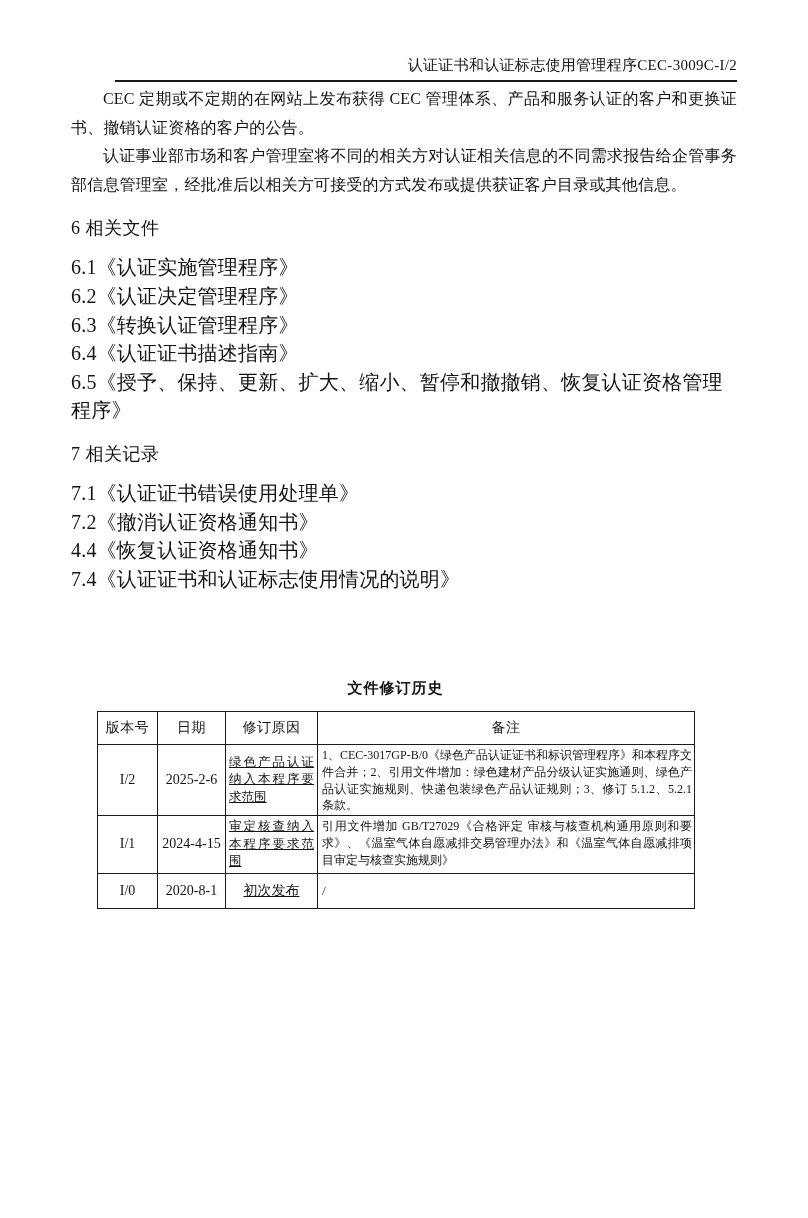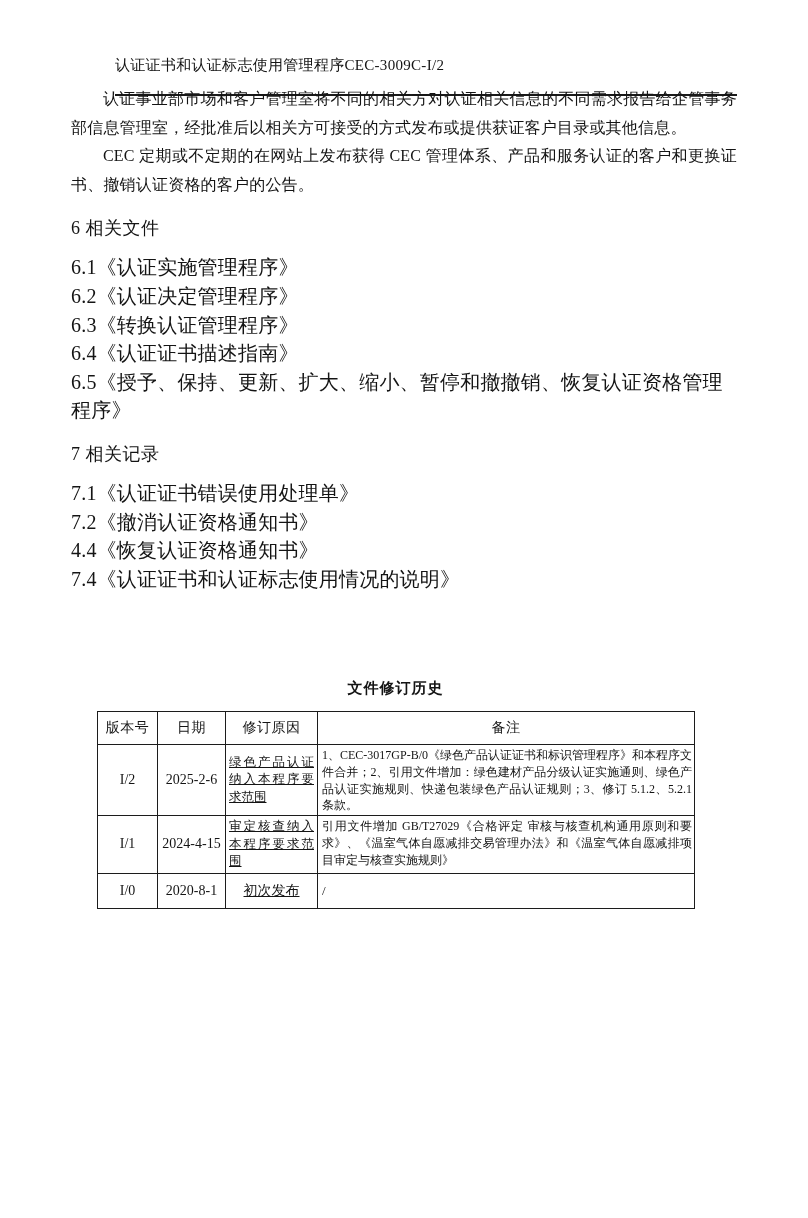--- a/index.html
+++ b/index.html
@@ -12,25 +12,25 @@
     font-family: "Liberation Serif", "DejaVu Serif", serif;
     overflow: hidden;
   }
   
   .doc-header {
     position: absolute;
     left: 71px;
     right: 71px;
     top: 55px;
     display: flex;
-    justify-content: flex-start;
+    justify-content: flex-end;
     align-items: flex-end;
     font-size: 15px;
     line-height: 20px;
-    padding-bottom: 19px;
+    padding-bottom: 5px;
     border-bottom: 2px solid #1a1a1a;
     letter-spacing: 0.3px;
     margin-left: 44px;
   }
   
   .content {
     position: absolute;
     left: 71px;
     top: 85px;
     width: 666px;
@@ -129,22 +129,22 @@
 <body>
 
 <div class="page">
 
   <div class="doc-header">
     <span>认证证书和认证标志使用管理程序</span>
     <span>CEC-3009C-I/2</span>
   </div>
 
   <div class="content">
+    <p class="para">CEC 定期或不定期的在网站上发布获得 CEC 管理体系、产品和服务认证的客户和更换证书、撤销认证资格的客户的公告。</p>
     <p class="para">认证事业部市场和客户管理室将不同的相关方对认证相关信息的不同需求报告给企管事务部信息管理室，经批准后以相关方可接受的方式发布或提供获证客户目录或其他信息。</p>
-    <p class="para">CEC 定期或不定期的在网站上发布获得 CEC 管理体系、产品和服务认证的客户和更换证书、撤销认证资格的客户的公告。</p>
 
     <h2 class="sec-heading">6 相关文件</h2>
     <div class="doc-item">6.1《认证实施管理程序》</div>
     <div class="doc-item">6.2《认证决定管理程序》</div>
     <div class="doc-item">6.3《转换认证管理程序》</div>
     <div class="doc-item">6.4《认证证书描述指南》</div>
     <div class="doc-item">6.5《授予、保持、更新、扩大、缩小、暂停和撤撤销、恢复认证资格管理程序》</div>
 
     <h2 class="sec-heading">7 相关记录</h2>
     <div class="doc-item">7.1《认证证书错误使用处理单》</div>

